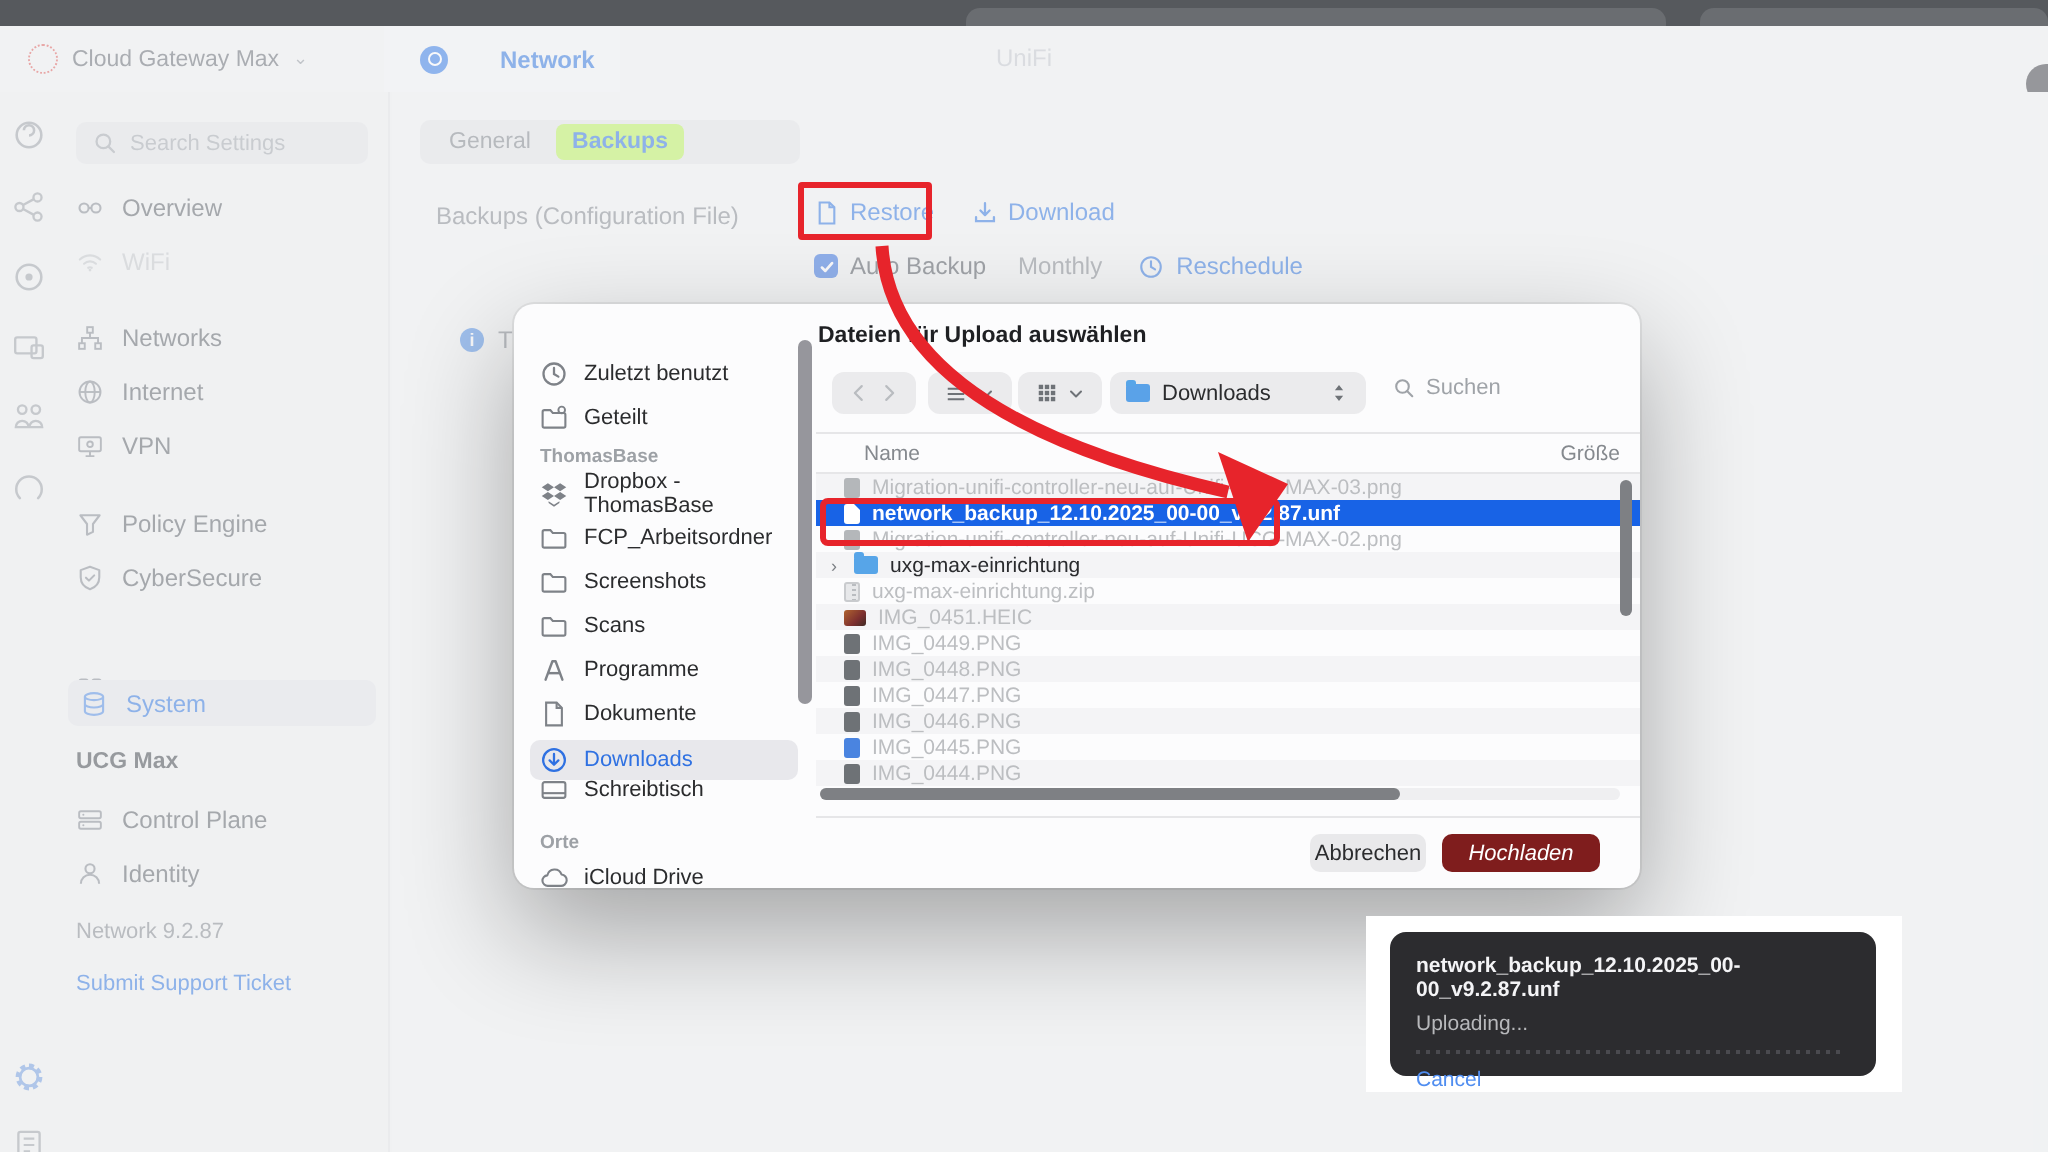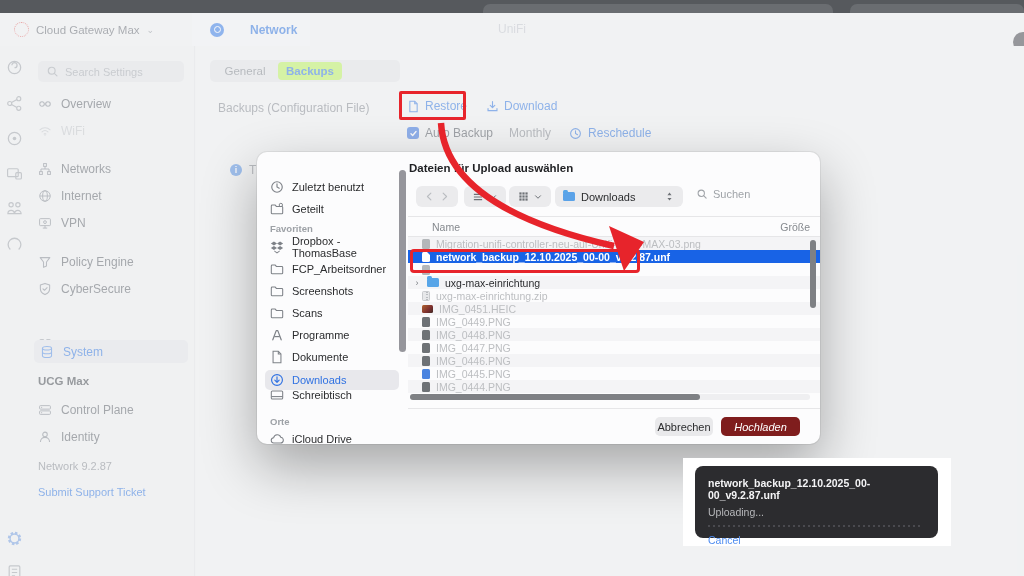--- a/index.html
+++ b/index.html
@@ -472,21 +472,21 @@
             <use href="#i-clock"></use>
           </svg>
           <span>Zuletzt benutzt</span>
         </div>
       <div class="frowside" style="top:48px">
           <svg class="ic fic" width="14" height="14">
             <use href="#i-folder-badge"></use>
           </svg>
           <span>Geteilt</span>
         </div>
-      <div class="fsheading" style="top:71px">Favoriten</div>
+      <div class="fsheading" style="top:71px">ThomasBase</div>
       <div class="frowside" style="top:86px">
           <svg class="ic fic" width="14" height="14">
             <use href="#i-dropbox"></use>
           </svg>
           <span>Dropbox - ThomasBase</span>
         </div>
       <div class="frowside" style="top:108px">
           <svg class="ic fic" width="14" height="14">
             <use href="#i-folder"></use>
           </svg>
@@ -588,20 +588,21 @@
         <div class="frow stripe" style="top:0px">
             <span class="thumb lite"></span>
             <span>Migration-unifi-controller-neu-auf-Unifi-UCG-MAX-03.png</span>
           </div>
         <div class="frow selected" style="top:13px">
             <span class="whitedoc"></span>
             <span>network_backup_12.10.2025_00-00_v9.2.87.unf</span>
           </div>
         <div class="frow" style="top:26px">
             <span class="thumb lite"></span>
+            <span>Migration-unifi-controller-neu-auf-Unifi-UCG-MAX-02.png</span>
           </div>
         <div class="frow stripe folder" style="top:39px">
             <span class="disclose">›</span>
             <span class="fold"></span>
             <span>uxg-max-einrichtung</span>
           </div>
         <div class="frow" style="top:52px">
             <span class="zipdoc"></span>
             <span>uxg-max-einrichtung.zip</span>
           </div>

